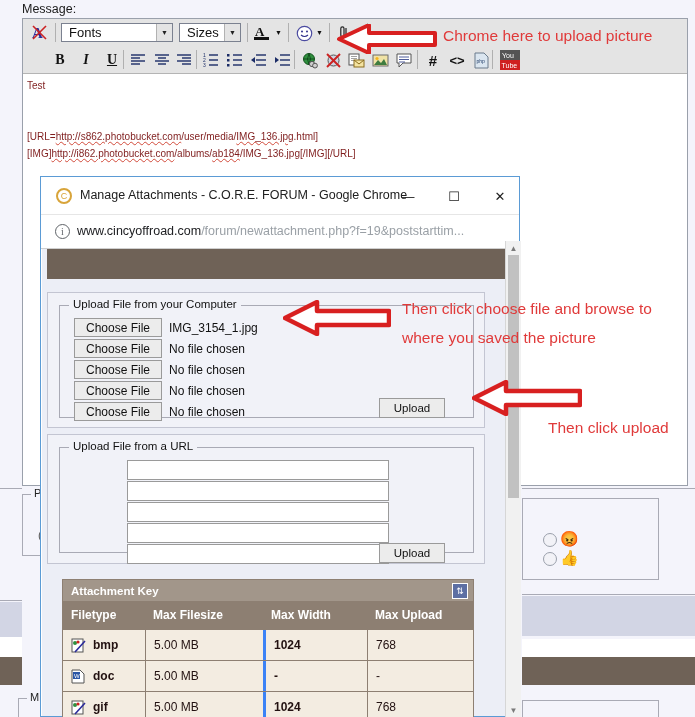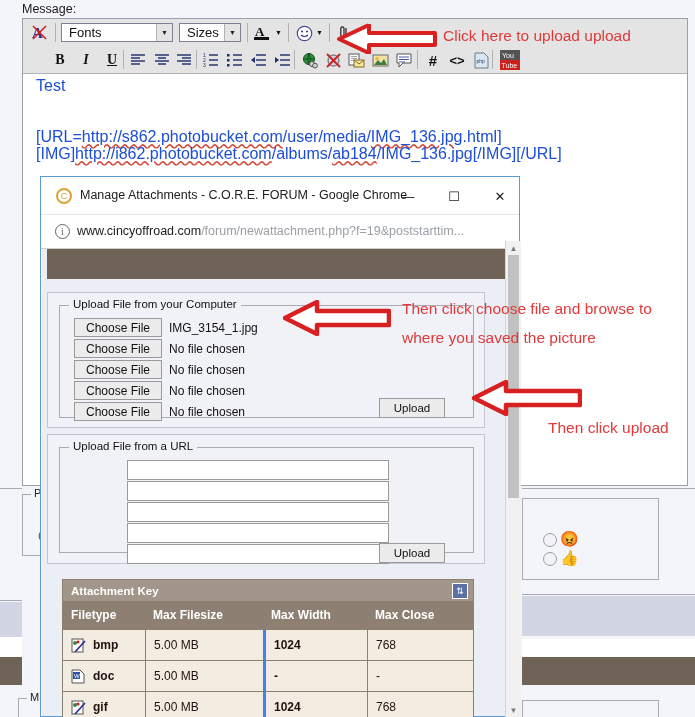--- a/index.html
+++ b/index.html
@@ -30,22 +30,22 @@
   .combo{position:absolute;top:3px;height:19px;background:#fff;border:1px solid #7b8190;
       box-sizing:border-box;display:flex;align-items:center;}
   .combo .ctext{flex:1;padding-left:7px;font-size:13px;color:#111;}
   .combo .carrow{width:15px;height:100%;background:#e4e4e4;border-left:1px solid #b2b2b2;
       display:flex;align-items:center;justify-content:center;font-size:7px;color:#222;}
   .mini-arrow{position:absolute;top:9px;width:9px;font-size:7px;color:#111;text-align:center;}
 
   
   #msg-body{position:absolute;left:23px;top:75px;width:664px;height:410px;background:#fff;
       overflow:hidden;}
-  #msg-text{position:absolute;left:4px;top:2px;font-size:16px;color:#1d4ed8;line-height:17px;
-      white-space:pre;margin-left:9px;}
+  #msg-text{position:absolute;left:4px;top:2px;font-size:10px;color:#7f1d1d;line-height:17px;
+      white-space:pre;}
   .squig{text-decoration:underline;text-decoration-style:wavy;text-decoration-color:#d24a3a;}
 
   
   .fs{position:absolute;border:1px solid #a9aab5;background:transparent;}
   .fs-legend{position:absolute;top:-8px;left:8px;background:#f4f4fb;padding:0 3px;font-size:11px;color:#222;}
   .bar-grey{position:absolute;background:#d2d5e4;}
   .bar-brown{position:absolute;background:#6f6257;}
   .bar-white{position:absolute;background:#ffffff;}
   .hline{position:absolute;background:#a9aab5;height:1px;}
   .radio{position:absolute;width:12px;height:12px;border-radius:50%;border:1px solid #9aa0ab;background:#f2f2f7;}
@@ -364,21 +364,21 @@
   <div class="hline" style="left:522px;top:594px;width:173px;"></div>
   <div class="bar-grey" style="left:522px;top:596px;width:173px;height:40px;"></div>
   <div class="bar-white" style="left:522px;top:639px;width:173px;height:18px;"></div>
   <div class="bar-brown" style="left:522px;top:657px;width:173px;height:28px;"></div>
   <div class="fs" style="left:522px;top:700px;width:135px;height:17px;"></div>
 </div>
 
 <svg class="arrow-svg" style="left:337px;top:24px;" width="100" height="30" viewBox="0 0 100 30">
   <polygon points="2,15 32,1 32,9 98,9 98,21 32,21 32,29" fill="#ffffff" stroke="#d82020" stroke-width="4" stroke-linejoin="round"></polygon>
 </svg>
-<div class="ann" style="left:443px;top:25px;">Click here to upload upload</div>
+<div class="ann" style="left:443px;top:25px;">Chrome here to upload picture</div>
 
 <div id="chrome-win">
 
   <div id="chrome-title">
     <div id="chrome-favicon">C</div>
     <div id="chrome-title-text">Manage Attachments - C.O.R.E. FORUM - Google Chrome</div>
     <div class="winbtn" style="left:352px;">—</div>
     <div class="winbtn" style="left:398px;">☐</div>
     <div class="winbtn" style="left:444px;">✕</div>
   </div>
@@ -447,21 +447,21 @@
 
 <div id="att-key">
   <div id="akt-title">
     <span class="t">Attachment Key</span>
     <span id="akt-collapse">⇅</span>
   </div>
   <div id="akt-head">
     <div class="c1">Filetype</div>
     <div class="c2">Max Filesize</div>
     <div class="c3">Max Width</div>
-    <div class="c4">Max Close</div>
+    <div class="c4">Max Upload</div>
   </div>
   <div class="akt-row">
     <div class="c1">
       <span class="ftico"><svg width="15" height="15" viewBox="0 0 15 15">
             <rect x="1" y="1" width="11" height="13" fill="#fff" stroke="#555"></rect>
             <circle cx="4" cy="5" r="2" fill="#2f8f3e"></circle>
             <circle cx="7" cy="4" r="1.6" fill="#cf2020"></circle>
             <path d="M4 14 L14 3" stroke="#2a2a9a" stroke-width="1.6"></path>
           </svg></span>
       <b>bmp</b>

